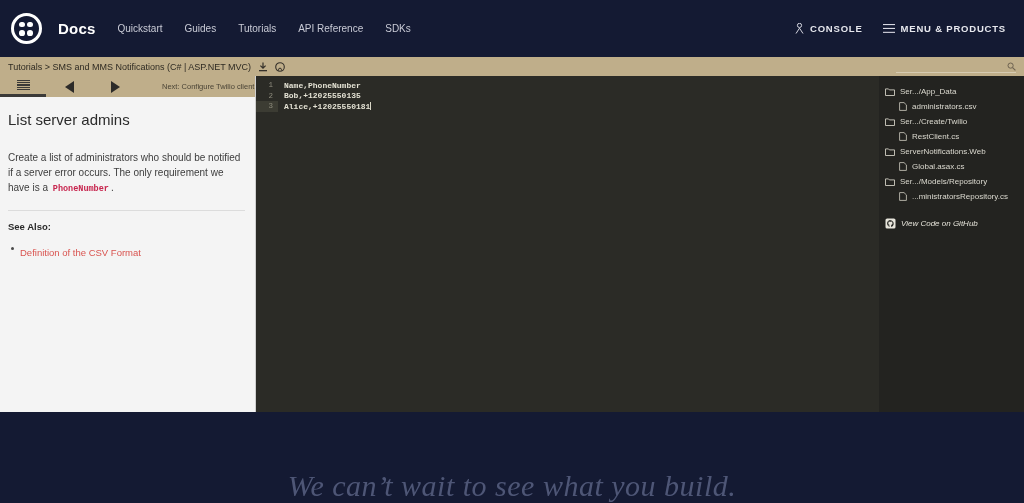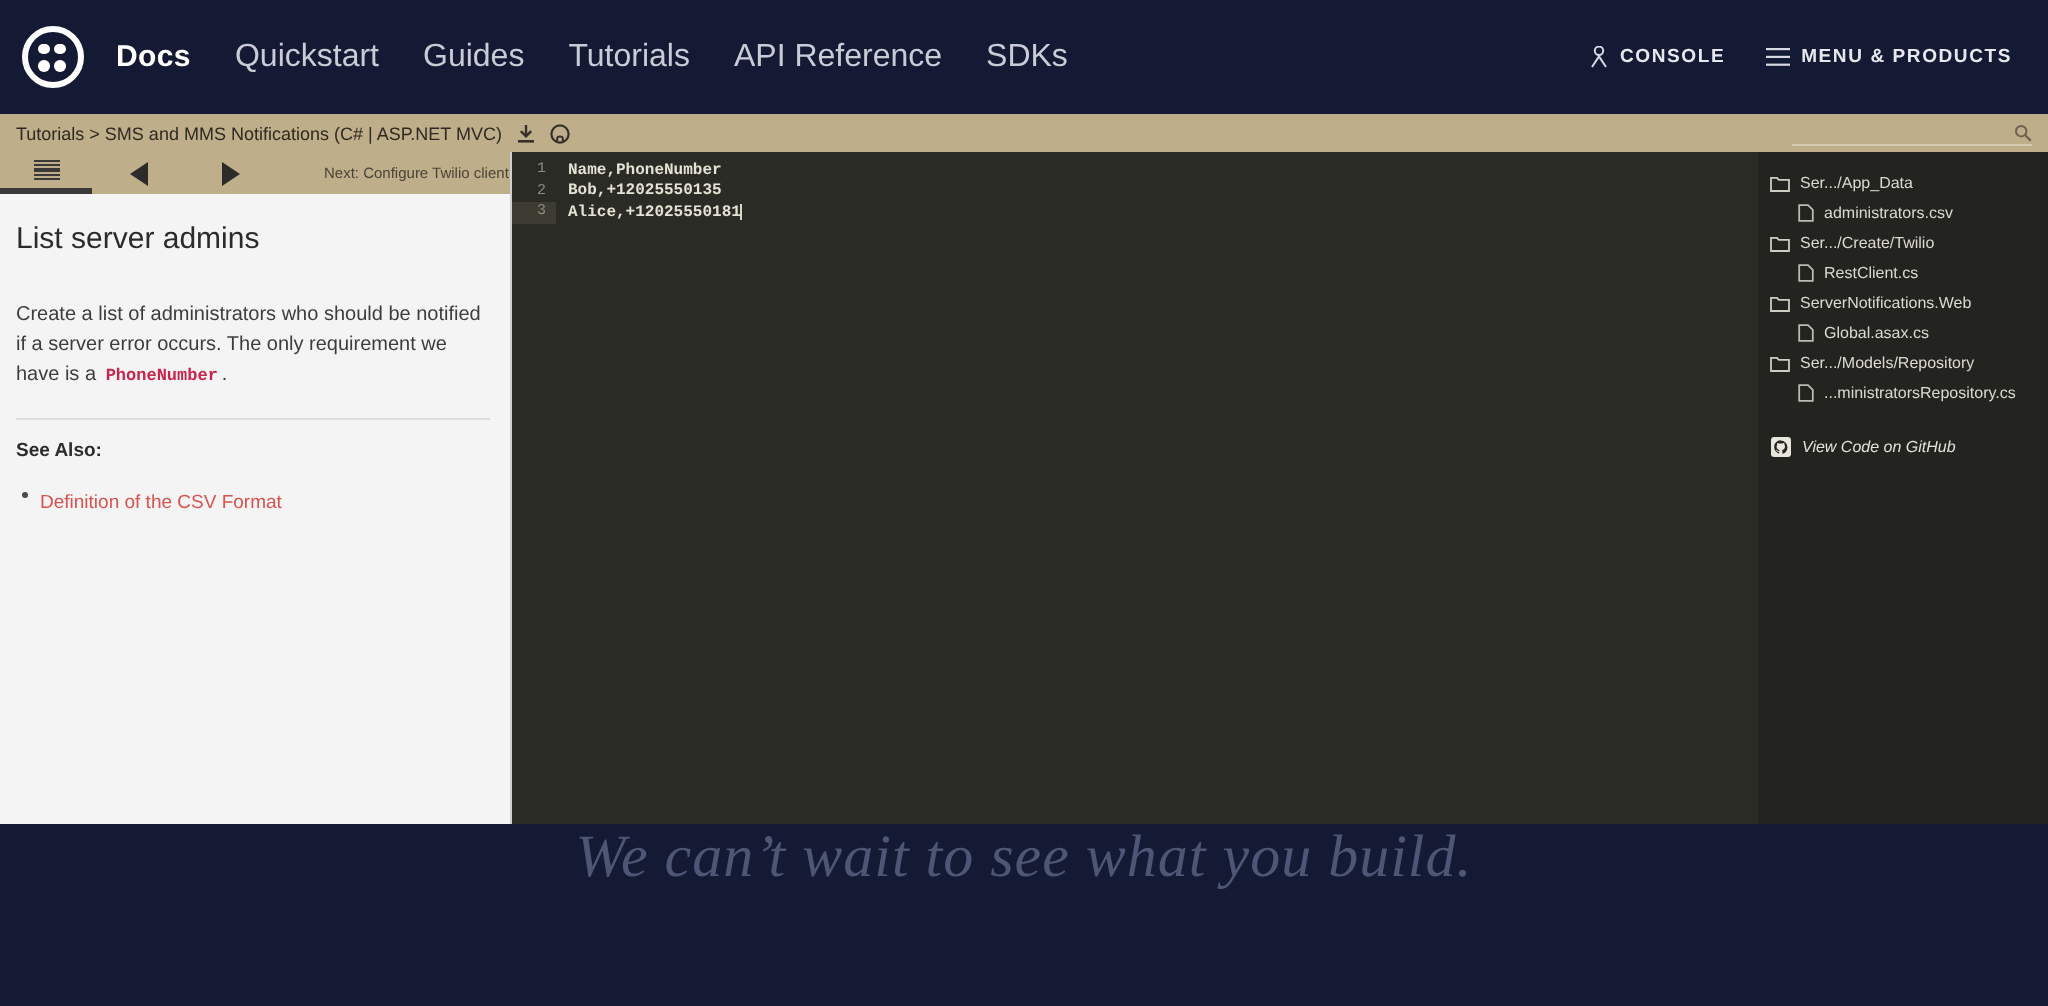--- a/index.html
+++ b/index.html
@@ -23,21 +23,21 @@
     border: 3.5px solid #ffffff;
     display: grid; grid-template-columns: 1fr 1fr; grid-template-rows: 1fr 1fr;
     gap: 2.5px; padding: 5.5px;
   }
   .logo-dot { background: #ffffff; border-radius: 50%; }
   .brand {
     color: #ffffff; font-size: 15px; font-weight: bold;
     margin-left: 14px; letter-spacing: .2px;
   }
   .nav-links { display: flex; align-items: center; margin-left: 22px; gap: 22px; }
-  .nav-link { color: #c9cbd6; font-size: 16px; white-space: nowrap; cursor: pointer; }
+  .nav-link { color: #c9cbd6; font-size: 10px; white-space: nowrap; cursor: pointer; }
   .nav-right { margin-left: auto; display: flex; align-items: center; gap: 20px; margin-right: 18px; }
   .nav-right-item {
     display: flex; align-items: center; gap: 6px;
     color: #e7e8ee; font-size: 9.5px; font-weight: bold; letter-spacing: .8px;
     cursor: pointer;
   }
   .ico { display: inline-block; line-height: 0; }
 
   
   .crumbbar {
@@ -130,21 +130,21 @@
     padding: 3px 4px 3px 6px; cursor: pointer;
   }
   .tnode.file { padding-left: 20px; }
   .tlabel { font-size: 8px; color: #dcdad0; white-space: nowrap; }
   .gh-link { display: flex; align-items: center; gap: 5px; padding: 6px 4px 3px 6px; margin-top: 8px; cursor: pointer; }
   .gh-label { font-size: 8px; color: #e4e2d8; font-style: italic; }
 
   
   .footer {
     position: absolute; left: 0; top: 412px; width: 1024px; height: 91px;
-    background: #141a33; display: flex; align-items: flex-start; justify-content: center;
+    background: #141a33; display: flex; align-items: flex-end; justify-content: center;
   }
   .footer-text {
     font-family: "Liberation Serif", serif; font-style: italic;
     font-size: 30px; color: #4e5676; letter-spacing: .5px;
   }
 </style>
 </head>
 <body>
 
 <div id="app">

